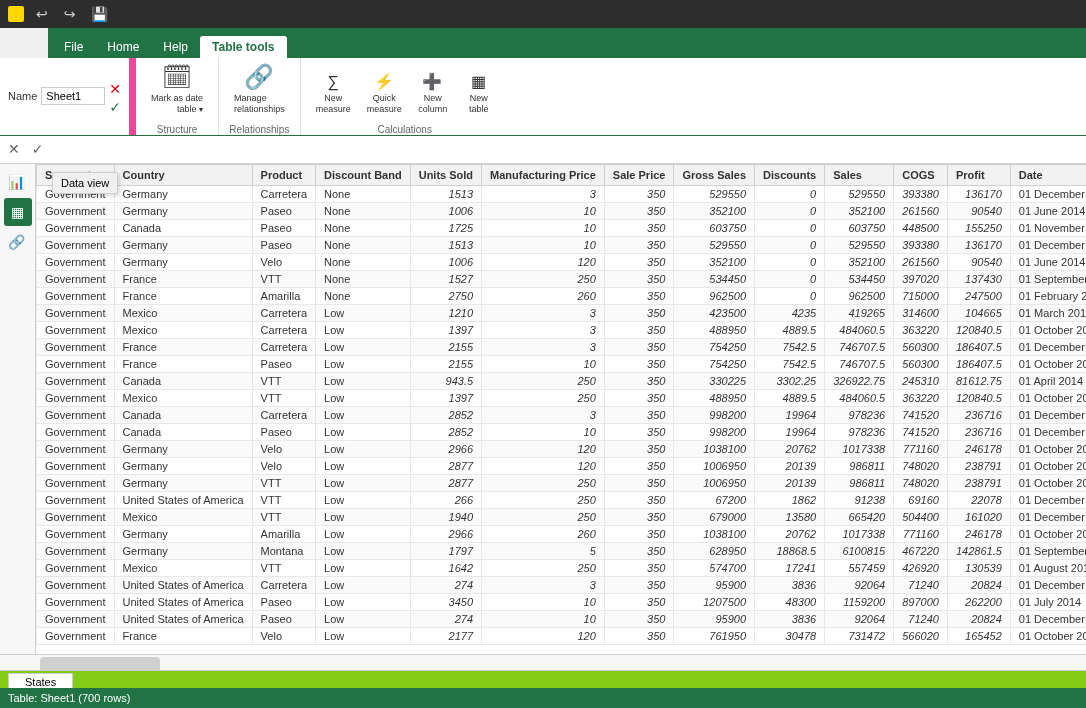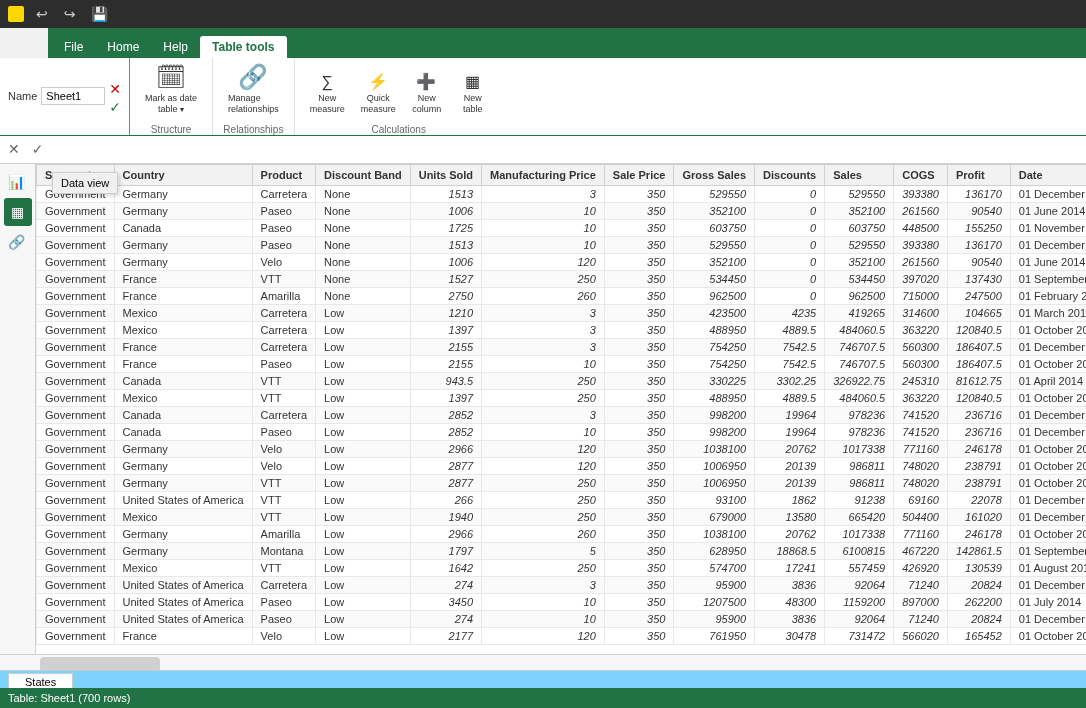--- a/index.html
+++ b/index.html
@@ -44,21 +44,21 @@
       color: #333;
       border: 1px solid transparent;
     }
     .ribbon-btn .icon { font-size: 20px; margin-bottom: 2px; }
     .ribbon-btn.large .icon { font-size: 24px; }
     .ribbon-name-area {
       display: flex;
       align-items: center;
       padding: 4px 8px;
       gap: 4px;
-      border-right: 1px solid #ec4899;
+      border-right: 7px solid #ec4899;
     }
     .ribbon-name-label { font-size: 11px; color: #333; }
     .ribbon-name-input {
       border: 1px solid #ccc;
       padding: 2px 4px;
       font-size: 11px;
       width: 64px;
     }
 
     
@@ -234,21 +234,21 @@
     <div style="display:flex; flex-direction:column; gap:2px; margin-top: 4px;">
       <span class="cross-btn">✕</span>
       <span class="check-btn">✓</span>
     </div>
   </div>
 
   <div class="ribbon-group">
     <div class="section-top">
       <div class="ribbon-btn large">
         <span class="icon">🗓</span>
-        <span style="font-size:9px; text-align:center; line-height:1.2">Mark as date<br>table <span class="dropdown-arrow">▾</span></span>
+        <span style="font-size:9px; text-align:right; line-height:1.2">Mark as date<br>table <span class="dropdown-arrow">▾</span></span>
       </div>
     </div>
     <div class="ribbon-group-label">Structure</div>
   </div>
 
   <div class="ribbon-group">
     <div class="section-top">
       <div class="ribbon-btn large">
         <span class="icon">🔗</span>
         <span style="font-size:9px; text-align:left; line-height:1.2">Manage<br>relationships</span>
@@ -587,21 +587,21 @@
             <td>01 October 2014</td>
           </tr>
           <tr>
             <td>Government</td>
             <td>United States of America</td>
             <td>VTT</td>
             <td>Low</td>
             <td class="number italic">266</td>
             <td class="number italic">250</td>
             <td class="number italic">350</td>
-            <td class="number italic">93100</td>
+            <td class="number italic">67200</td>
             <td class="number italic">1862</td>
             <td class="number italic">91238</td>
             <td class="number italic">69160</td>
             <td class="number italic">22078</td>
             <td>01 December 2013</td>
           </tr>
           <tr>
             <td>Government</td>
             <td>Mexico</td>
             <td>VTT</td>
@@ -723,19 +723,19 @@
           </tr>
         </tbody>
     </table>
   </div>
 </div>
 
 <div style="background:#f7f7f7; border-top:1px solid #d0d0d0; height:16px;">
   <div style="height:100%; width:120px; background:#d0d0d0; border-radius:4px; margin:2px 40px;"></div>
 </div>
 
-<div style="display:flex; background:#7dd3fc; border-top:1px solid #ccc; height:22px; align-items:center; padding:0 8px;">
+<div style="display:flex; background:#84cc16; border-top:1px solid #ccc; height:22px; align-items:center; padding:0 8px;">
   <div style="background:white; border:1px solid #ccc; border-bottom:none; padding:2px 16px; font-size:11px; cursor:pointer;">States</div>
 </div>
 
 <div class="status-bar">
   <span>Table: Sheet1 (700 rows)</span>
 </div>
 
 </body></html>

